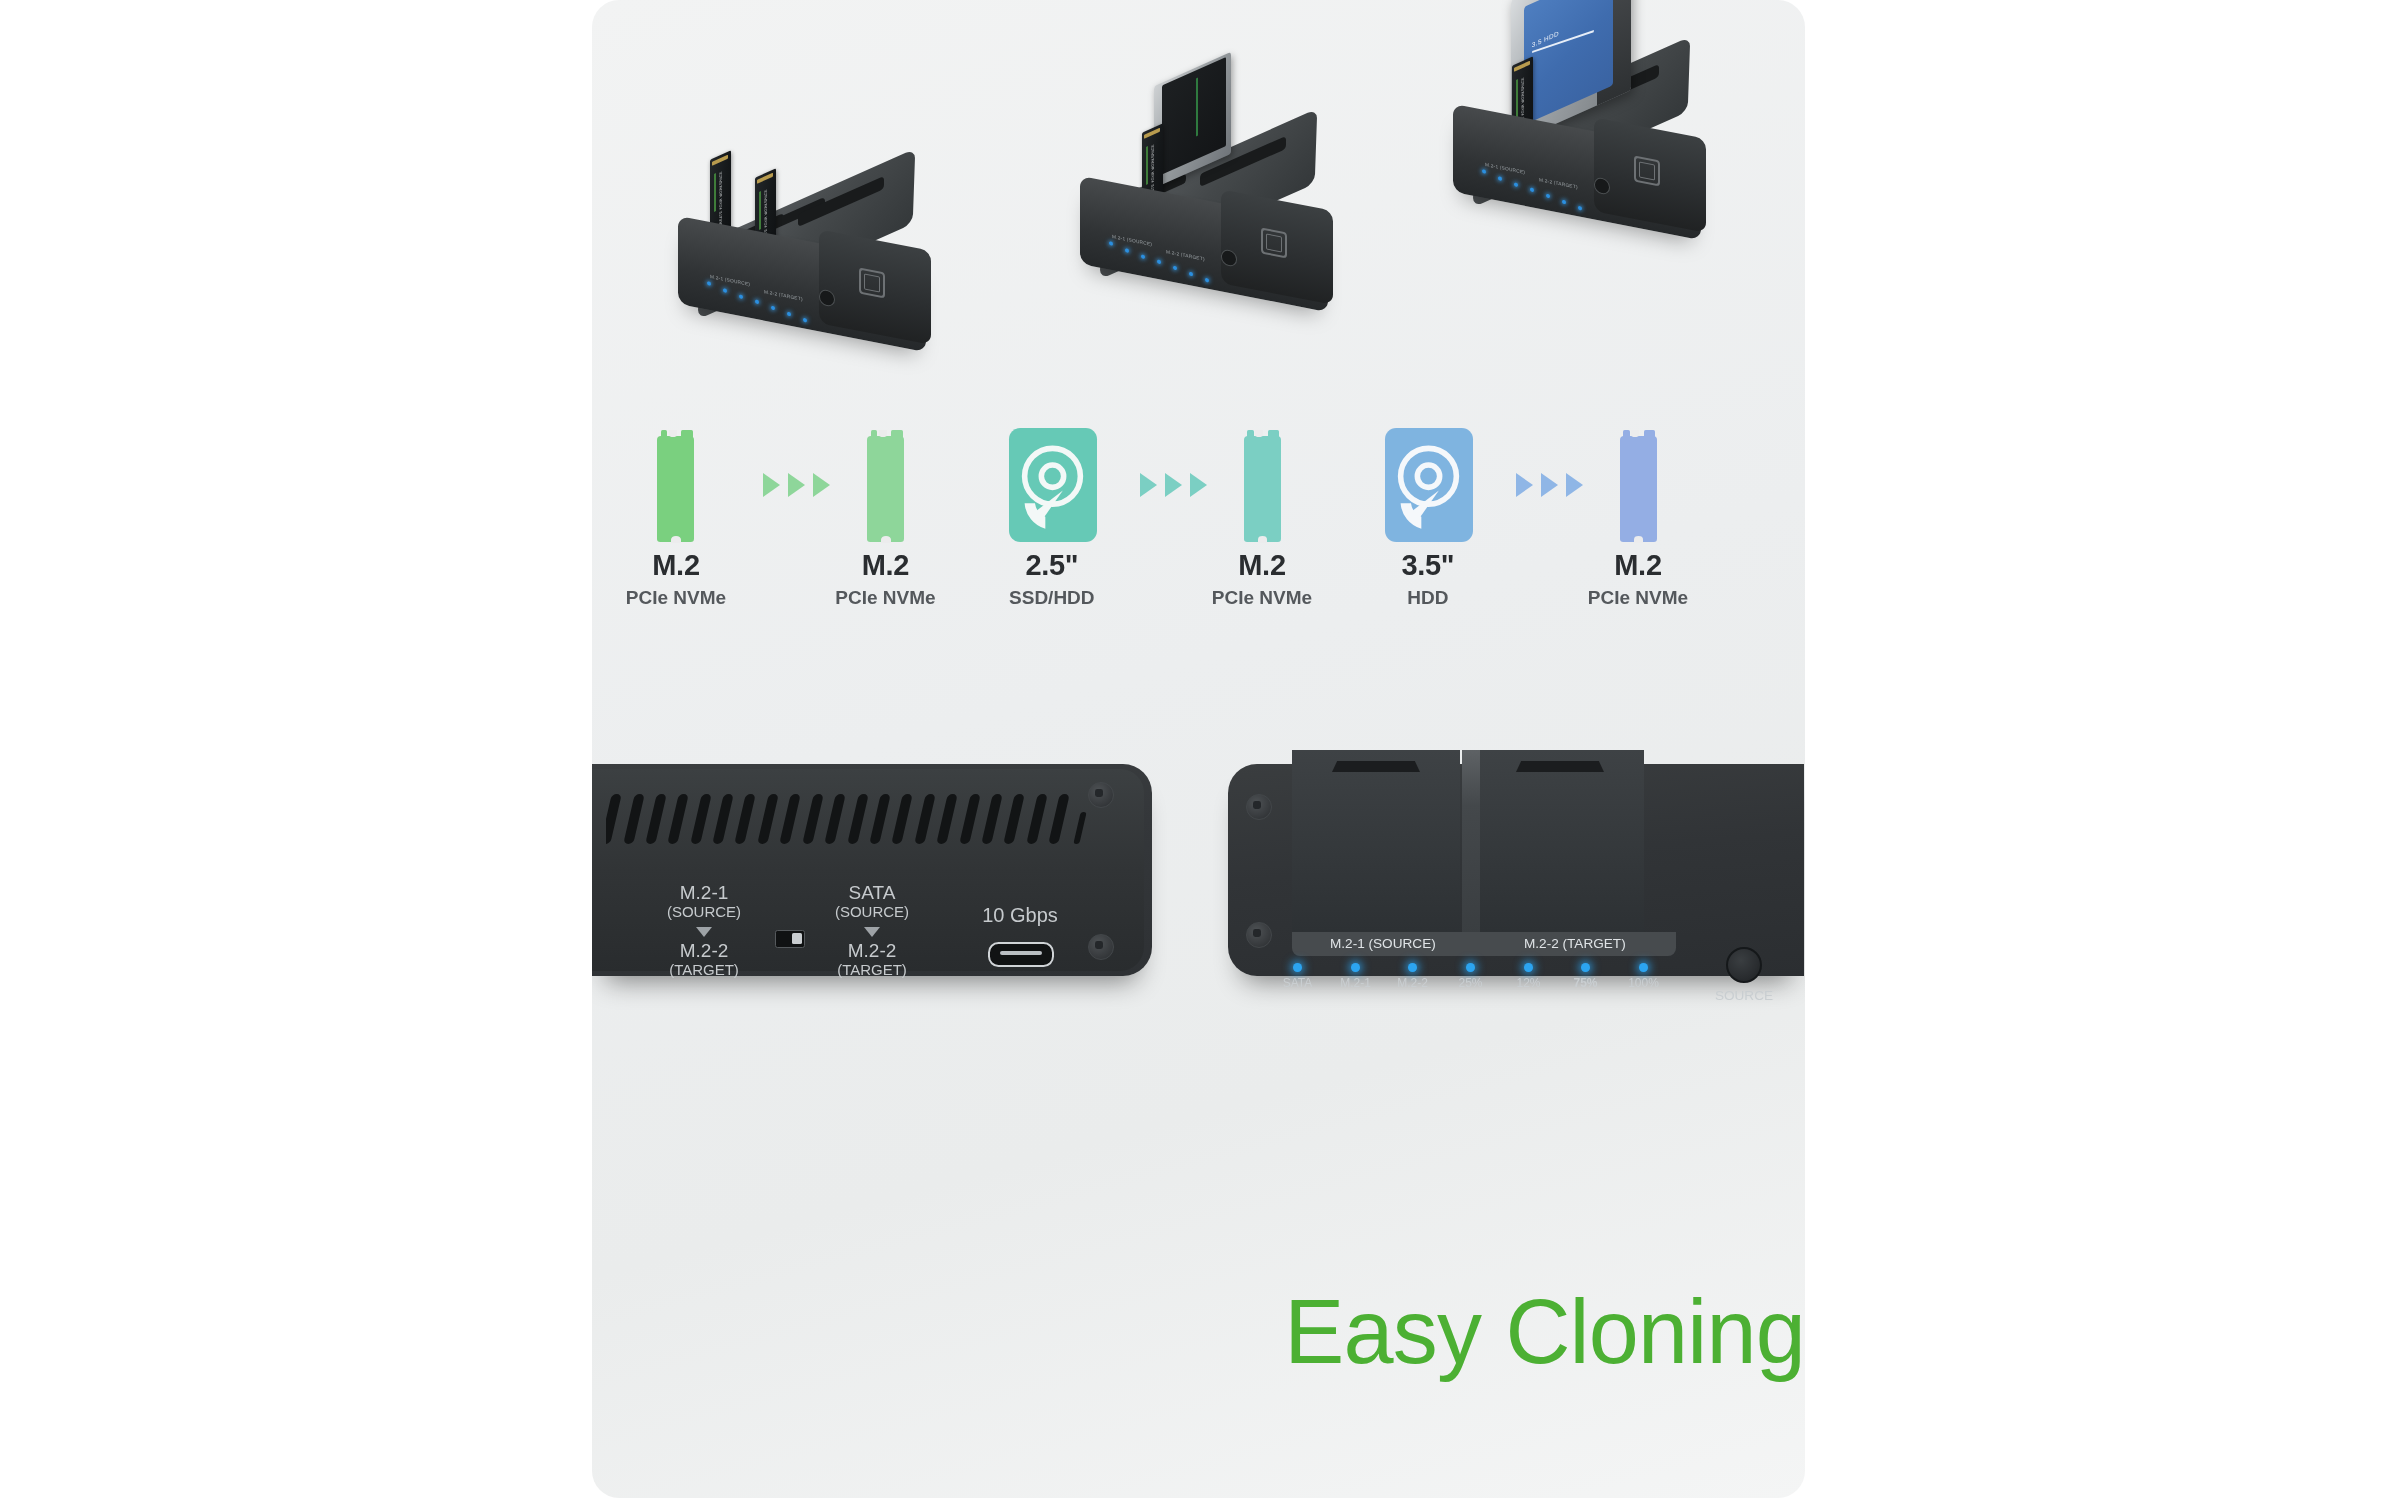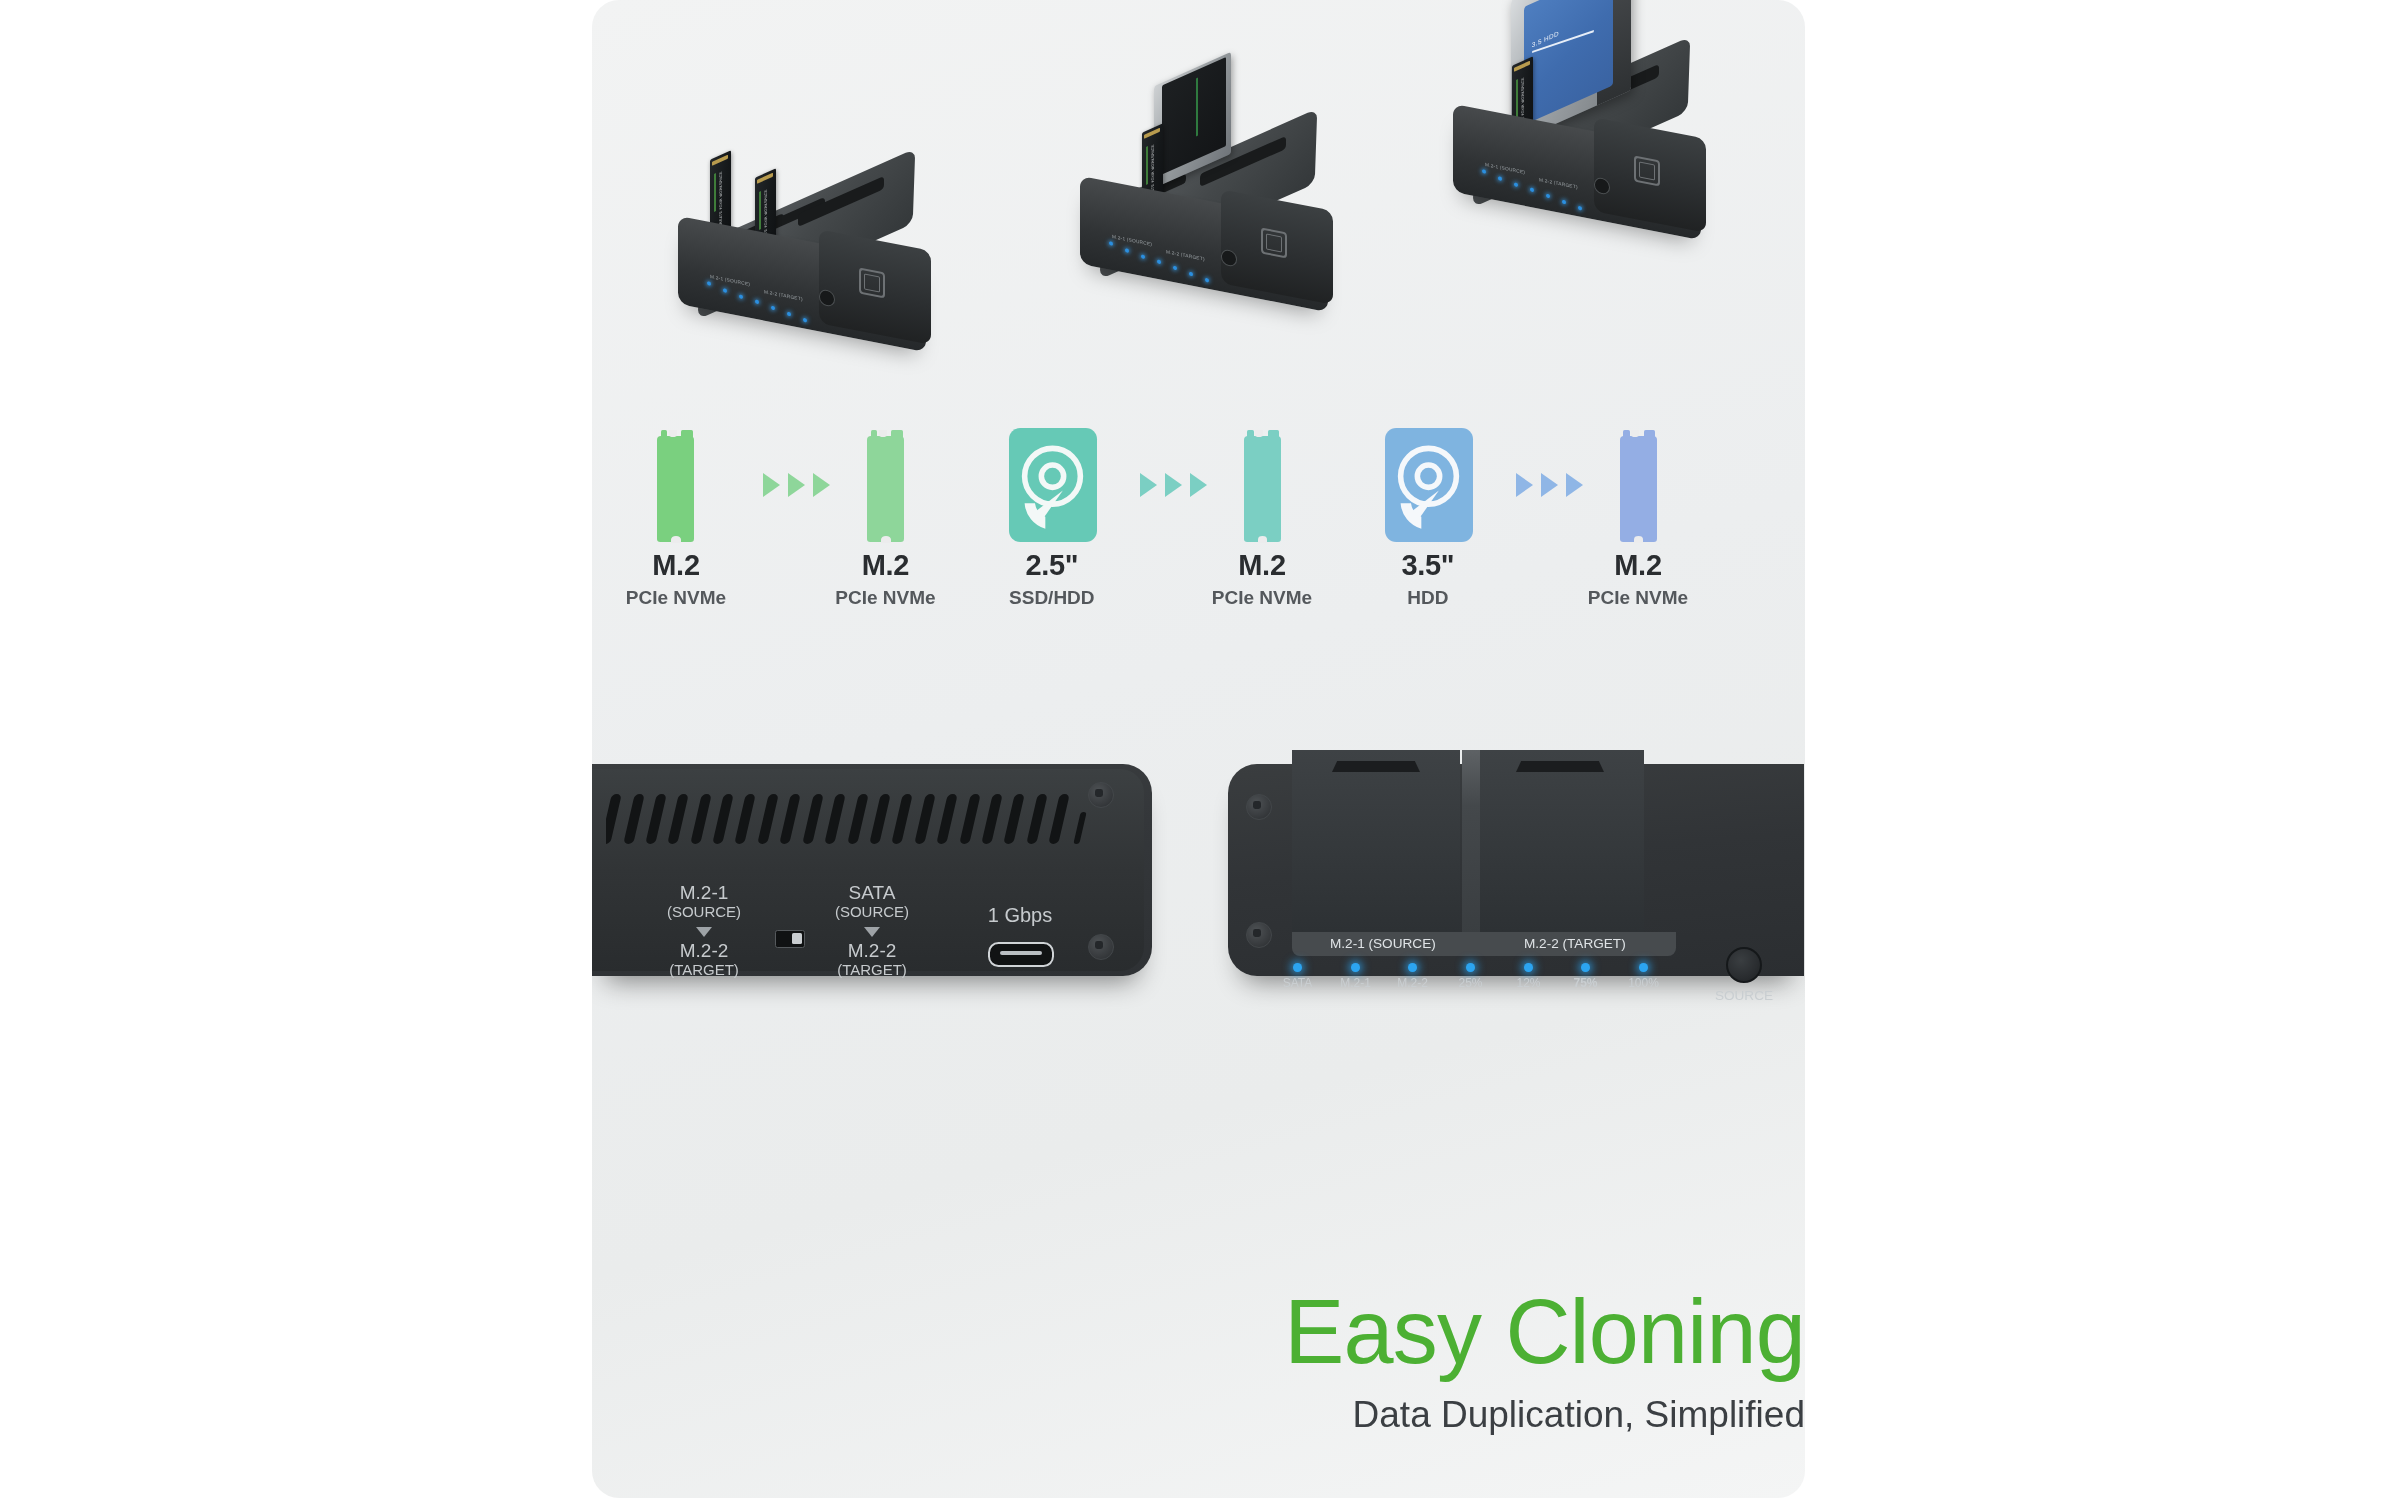--- a/index.html
+++ b/index.html
@@ -554,21 +554,21 @@
           </div>
           <div class="lblcol" style="left:208px;top:-1.6px;width:144px;">
             <div class="ln1">SATA</div>
             <div class="ln2">(SOURCE)</div>
             <div class="tri"></div>
             <div class="ln1">M.2-2</div>
             <div class="ln2">(TARGET)</div>
           </div>
         </div>
         <div class="toggle"></div>
-        <div class="gbps">1 Gbps</div>
+        <div class="gbps">10 Gbps</div>
         <div class="usbc"></div>
       </div>
 
       <div class="photoR">
         <div class="bayhole" style="left:64px;"></div>
         <div class="bayhole" style="left:248px;"></div>
         <div class="bayDivider" style="left:234px;"></div>
         <div class="screw" style="left:17.6px;top:30px;"></div>
         <div class="screw" style="left:17.6px;top:158px;"></div>
 
@@ -590,18 +590,17 @@
         <div class="clonewrap">
           <div class="clonecircle"></div>
           <em>SOURCE</em>
         </div>
       </div>
 
     </div>
 
     <div class="headline">
       <div class="h1">Easy Cloning</div>
-      <div class="h2">Data Duplication, Simplified</div>
     </div>
 
   </div>
 </div>
 
 
 </body></html>

